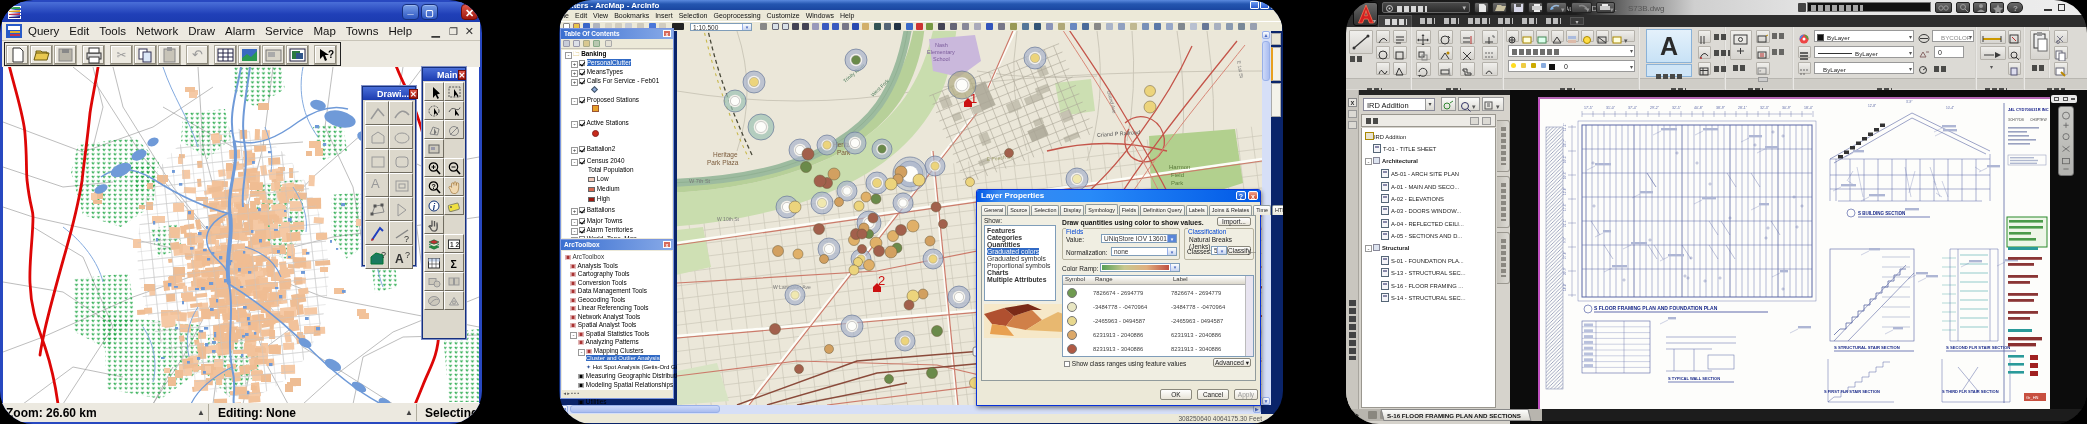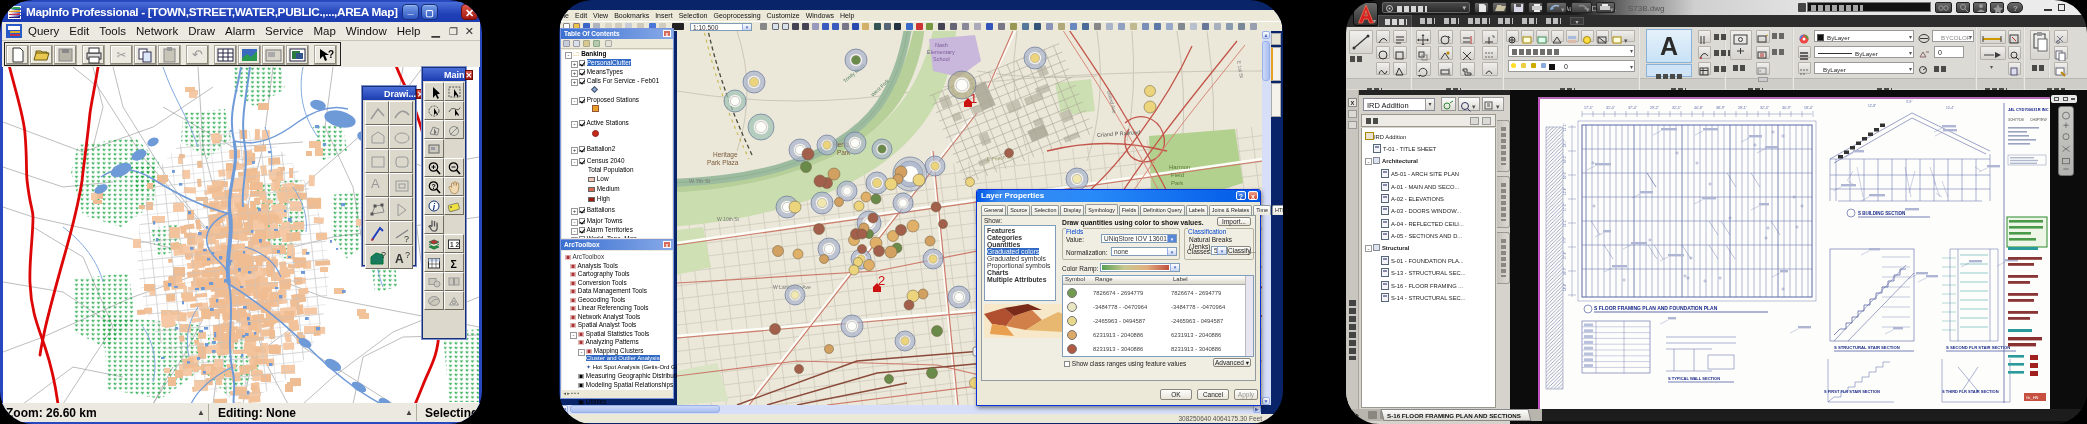--- a/index.html
+++ b/index.html
@@ -13,39 +13,38 @@
 .capbtn.r{background:linear-gradient(#e05848,#a01810);border:1px solid #700c08}
 .capbtn span{position:absolute;color:#fff;font-weight:bold;font-size:11px;left:0;right:0;text-align:center;top:0;line-height:16px}
 #s1 .menus{position:absolute;left:2px;top:22px;right:2px;height:19px;background:#ece9e0;border-bottom:1px solid #c8c4b8;display:flex;align-items:center;font-size:11.5px;color:#111}
 #s1 .menus span.m{margin:0 5px;white-space:nowrap}
 #s1 .tbar{position:absolute;left:2px;top:41px;right:2px;height:26px;background:#ece9e0}
 #s1 .tbar .frame{position:absolute;left:2px;top:1px;width:337px;height:24px;border:1px solid #222}
 .tbtn{position:absolute;top:2px;width:23px;height:20px;background:#ece9e0;border:1px solid #aaa698;box-shadow:inset -1px -1px 0 #8a8678,inset 1px 1px 0 #fff}
 #s1 .map{position:absolute;left:3px;top:67px;right:3px;bottom:21px;background:#fff;overflow:hidden}
 #s1 .sbar{position:absolute;left:2px;bottom:2px;right:2px;height:19px;background:#ece9e0;font-size:12px;font-weight:bold;color:#000;display:flex;align-items:center}
 .ftb{position:absolute;border:1px solid #16307e;background:#dcd8cc;box-shadow:0 0 0 1px #8090c8}
-.ftb .cap{height:13px;background:linear-gradient(#4a6fd8,#1c3cb0);color:#fff;font-size:9px;font-weight:bold;padding-left:21px;display:flex;align-items:center}
+.ftb .cap{height:13px;background:linear-gradient(#4a6fd8,#1c3cb0);color:#fff;font-size:9px;font-weight:bold;padding-left:14px;display:flex;align-items:center}
 .ftb .cap .x{margin-left:auto;margin-right:1px;width:11px;height:10px;background:linear-gradient(#e05848,#a01810);border:1px solid #700c08;color:#fff;font-size:8px;line-height:9px;text-align:center;font-weight:bold}
 .gbtn{width:24px;height:24px;background:#dcd8cc;border:1px solid #fff;border-right-color:#706c60;border-bottom-color:#706c60;position:relative;color:#555}
 .gbtn svg{position:absolute;left:2px;top:2px}
 .g2{width:20px;height:19px;background:#dcd8cc;border:1px solid #fff;border-right-color:#706c60;border-bottom-color:#706c60;position:relative}
 .g2 svg{position:absolute;left:2px;top:2px}
 </style></head>
 <body>
 
 <div id="s1" class="win">
  <div class="tb">
   <svg class="abs" style="left:5px;top:3px" width="15" height="15">
         <path d="M1 14 L1 6 Q1 1 7 1 L14 1 L14 3 L3 5 L14 5 L14 7 L3 8 L14 8 L14 10 L3 11 L14 11 L14 14 Z" fill="#fff"></path>
         <path d="M2 13 L13 13 L13 11 L2 12Z" fill="#202080"></path>
         <path d="M2 10 L13 10 L13 8 L2 9Z" fill="#c03050"></path>
         <path d="M2 7 L13 7 L13 5 L2 6Z" fill="#e0a020"></path>
         <path d="M3 4 L13 4 L13 2 L8 2Q3 2 3 4Z" fill="#30a050"></path>
       </svg>
-  <div class="ttl" style="margin-left:24px">MapInfo Professional - [TOWN,STREET,WATER,PUBLIC.,...,AREA Map]</div>
   <div style="position:absolute;right:42px;top:2px;display:flex">
    <div class="capbtn b">
           <span style="top:-4px">_</span>
         </div>
    <div class="capbtn b">
           <span style="font-size:9px">▢</span>
         </div>
   </div>
   <div class="capbtn r" style="position:absolute;right:2px;top:2px;width:17px">
         <span>✕</span>
@@ -59,21 +58,21 @@
         <rect x="4" y="10" width="10" height="2" fill="#c03050"></rect>
       </svg>
   <span class="m" style="margin-left:6px">Query</span>
       <span class="m">Edit</span>
       <span class="m">Tools</span>
       <span class="m">Network</span>
       <span class="m">Draw</span>
       <span class="m">Alarm</span>
       <span class="m">Service</span>
       <span class="m">Map</span>
-      <span class="m">Window</span>
+      <span class="m">Towns</span>
       <span class="m">Help</span>
   <span style="position:absolute;right:40px;font-size:11px;color:#333">▁</span>
   <span style="position:absolute;right:22px;font-size:10px;color:#333">❐</span>
   <span style="position:absolute;right:6px;font-size:11px;color:#333">✕</span>
  </div>
  <div class="tbar">
   <div class="frame"></div>
  </div>
  <div class="map">
   <svg width="476" height="337" viewBox="0 0 476 337">
@@ -1235,20 +1234,26 @@
 #lp .tabs{position:absolute;left:4px;top:15px;right:4px;height:10px;font-size:5.4px;color:#222;display:flex}
 #lp .tabs div{border:1px solid #919b9c;border-bottom:none;border-radius:2px 2px 0 0;padding:1px 2px 0 2px;background:linear-gradient(#fff,#eae8dc);margin-right:1px;white-space:nowrap}
 #lp .tabs div.on{background:#f4f2e8;position:relative;top:-1px;padding-top:2px}
 #lp .body{position:absolute;left:4px;top:25px;right:4px;bottom:24px;border:1px solid #919b9c;background:#f0eee2}
 .fld{position:absolute;background:#fff;border:1px solid #7f9db9;font-size:6.5px;color:#333;white-space:nowrap;overflow:hidden}
 .drop{position:absolute;right:0;top:0;bottom:0;width:9px;background:linear-gradient(#fdfefe,#c8d4f0);border-left:1px solid #98b0e8;color:#4a68c0;font-size:5px;text-align:center}
 .gbox{position:absolute;border:1px solid #b8b4a0;border-radius:2px;font-size:6.5px;color:#0046d5}
 .btn{position:absolute;background:linear-gradient(#fefefe,#e8e4d8);border:1px solid #8a887c;border-radius:2px;font-size:6.5px;color:#222;text-align:center}
 </style>
 <div id="s2" class="win">
+ <div class="xptb">
+      <span style="position:absolute;left:8px;top:1px">...ters - ArcMap - ArcInfo</span>
+  <span style="position:absolute;right:24px;top:1px;width:9px;height:8px;background:linear-gradient(#6a9af0,#2a5ad0);border:1px solid #fff;border-radius:1px"></span>
+  <span style="position:absolute;right:14px;top:1px;width:9px;height:8px;background:linear-gradient(#6a9af0,#2a5ad0);border:1px solid #fff;border-radius:1px"></span>
+  <span style="position:absolute;right:3px;top:1px;width:9px;height:8px;background:linear-gradient(#f0a08a,#d04a28);border:1px solid #fff;border-radius:1px;font-size:6px;text-align:center;line-height:8px">x</span>
+ </div>
  <div class="mbar">
       <span style="margin-left:2px">ile</span>
       <span>Edit</span>
       <span>View</span>
       <span>Bookmarks</span>
       <span>Insert</span>
       <span>Selection</span>
       <span>Geoprocessing</span>
       <span>Customize</span>
       <span>Windows</span>

